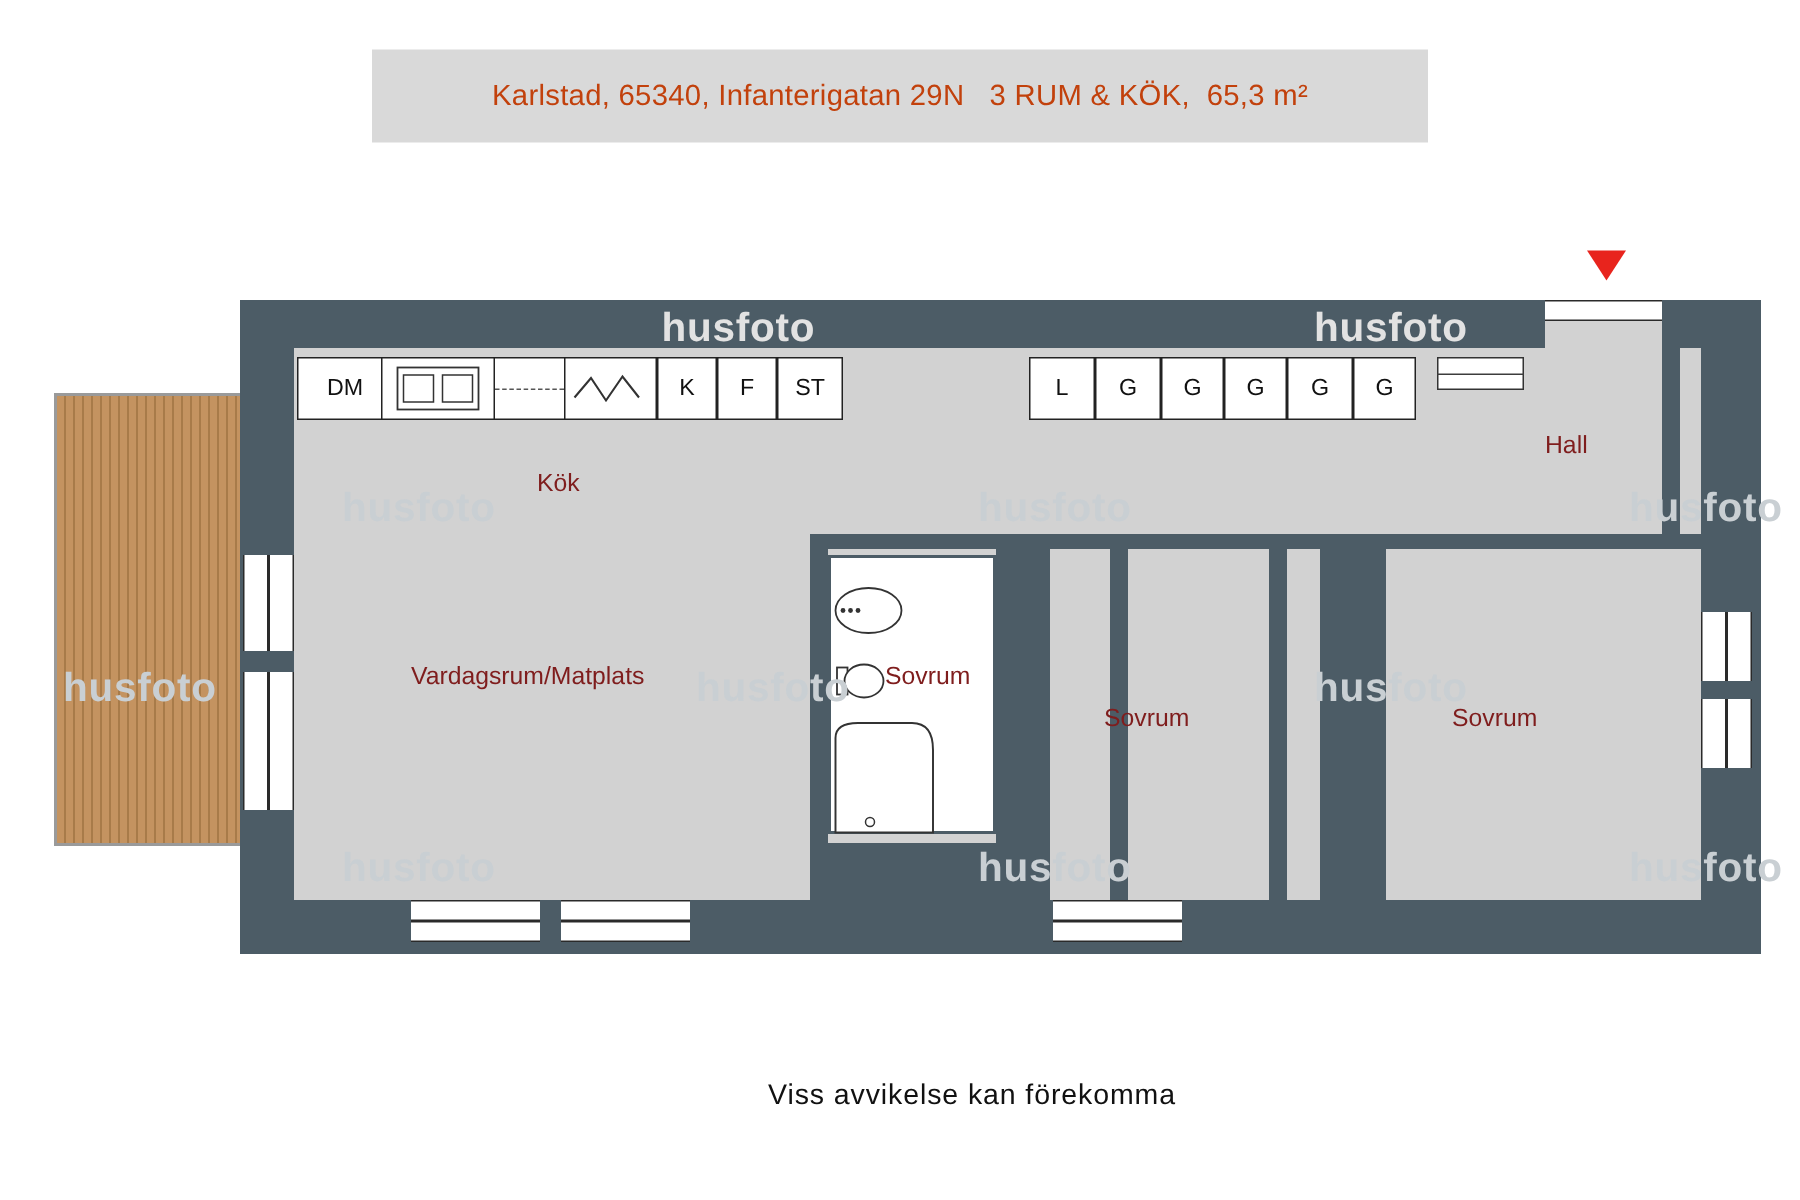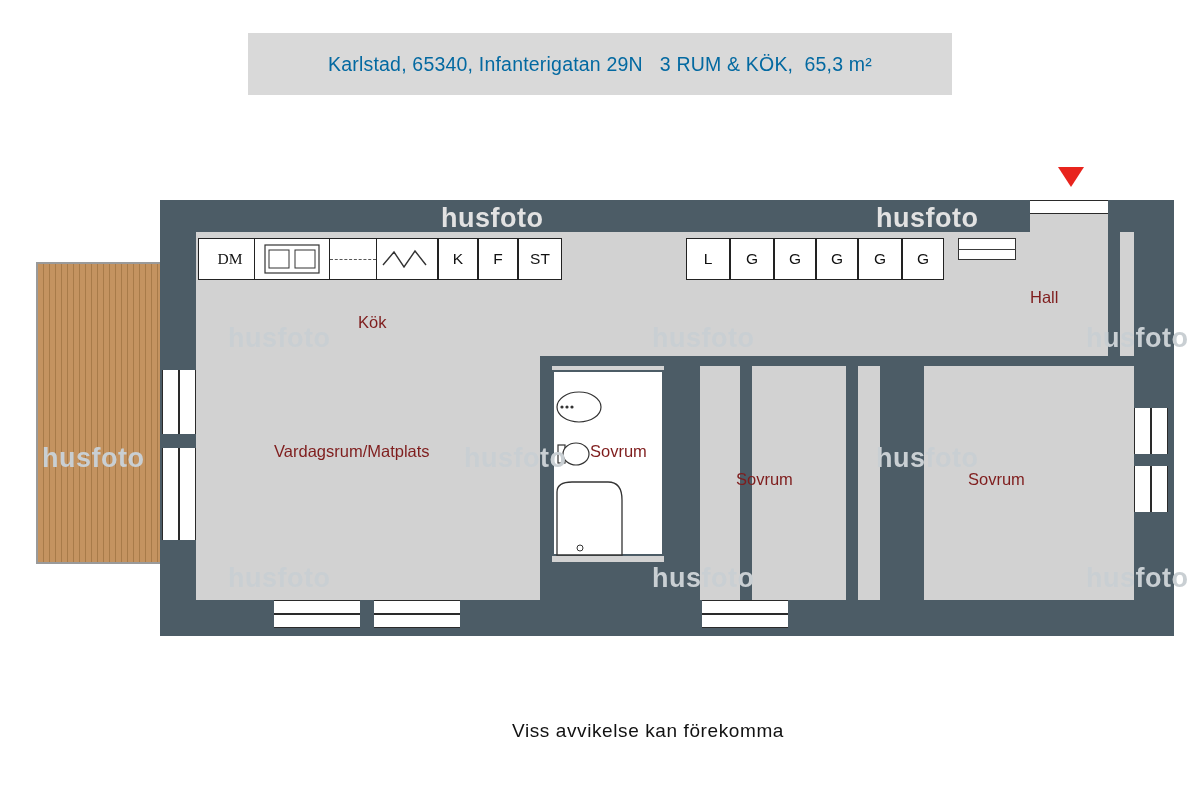--- a/index.html
+++ b/index.html
@@ -24,21 +24,21 @@
     width: 704px;
     height: 62px;
     background: #d9d9d9;
     display: flex;
     align-items: center;
     justify-content: center;
   }
   #title-text {
     font-size: 19.5px;
     letter-spacing: 0.2px;
-    color: #0369a1;
+    color: #c2410c;
     white-space: pre;
   }
 
   
   #plan {
     position: absolute;
     left: 0;
     top: 0;
     width: 1200px;
     height: 800px;
@@ -196,21 +196,21 @@
 
   <div class="wall" style="left:540px; top:362px; width:12px; height:238px;"></div>
   <div class="wall" style="left:664px; top:362px; width:12px; height:238px;"></div>
   <div class="wall" style="left:740px; top:362px; width:12px; height:238px;"></div>
   <div class="wall" style="left:846px; top:362px; width:12px; height:238px;"></div>
   <div class="wall" style="left:912px; top:362px; width:12px; height:238px;"></div>
   <div class="wall" style="left:540px; top:356px; width:596px; height:10px;"></div>
   <div class="wall" style="left:1108px; top:200px; width:12px; height:162px;"></div>
   <div class="wall" style="left:196px; top:232px; width:0px; height:0px;"></div>
 
-  <div class="box" style="left:198px; top:238px; width:64px; height:42px;font-family:Liberation Serif, serif;">
+  <div class="box" style="left:198px; top:238px; width:64px; height:42px;">
     <span>DM</span>
   </div>
   <div class="box" style="left:254px; top:238px; width:76px; height:42px; padding:0;">
     <svg width="56" height="30" viewBox="0 0 56 30">
       <rect x="1" y="1" width="54" height="28" fill="#fff" stroke="#333" stroke-width="1.2"></rect>
       <rect x="5" y="6" width="20" height="18" fill="#fff" stroke="#333" stroke-width="1"></rect>
       <rect x="31" y="6" width="20" height="18" fill="#fff" stroke="#333" stroke-width="1"></rect>
     </svg>
   </div>
   <div class="box" style="left:330px; top:238px; width:46px; height:42px; border-left:none; border-right:none;">

